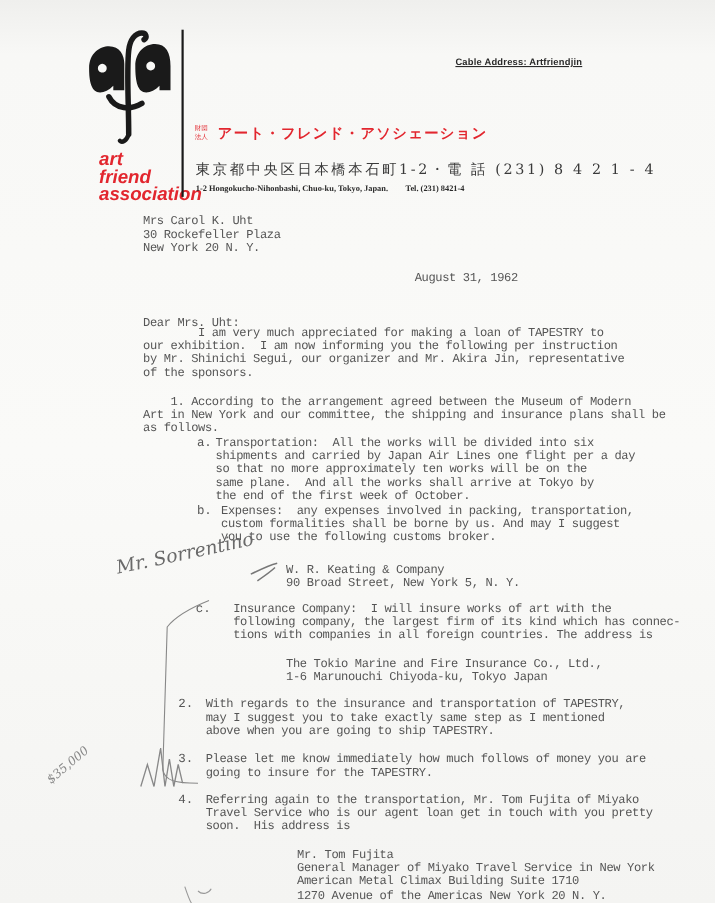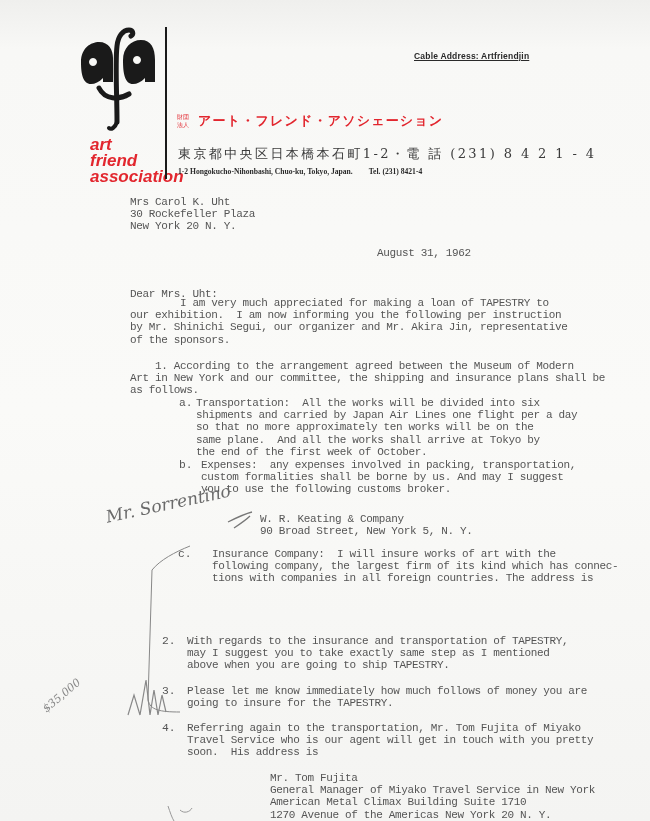--- a/index.html
+++ b/index.html
@@ -145,31 +145,33 @@
   <div class="item-label item-b-label">b.</div>
   <div class="tw item-b">Expenses:  any expenses involved in packing, transportation,
 custom formalities shall be borne by us. And may I suggest
 you to use the following customs broker.</div>
   <div class="tw broker">W. R. Keating &amp; Company
 90 Broad Street, New York 5, N. Y.</div>
   <div class="item-label item-c-label">c.</div>
   <div class="tw item-c">Insurance Company:  I will insure works of art with the
 following company, the largest firm of its kind which has connec-
 tions with companies in all foreign countries. The address is</div>
+  <div class="tw insurer">The Tokio Marine and Fire Insurance Co., Ltd.,
+1-6 Marunouchi Chiyoda-ku, Tokyo Japan</div>
 
   <div class="item-label p2-label">2.</div>
   <div class="tw p2">With regards to the insurance and transportation of TAPESTRY,
 may I suggest you to take exactly same step as I mentioned
 above when you are going to ship TAPESTRY.</div>
   <div class="item-label p3-label">3.</div>
   <div class="tw p3">Please let me know immediately how much follows of money you are
 going to insure for the TAPESTRY.</div>
   <div class="item-label p4-label">4.</div>
   <div class="tw p4">Referring again to the transportation, Mr. Tom Fujita of Miyako
-Travel Service who is our agent will get in touch with you pretty
+Travel Service who is our agent loan get in touch with you pretty
 soon.  His address is</div>
   <div class="tw agent">Mr. Tom Fujita
 General Manager of Miyako Travel Service in New York
 American Metal Climax Building Suite 1710
 1270 Avenue of the Americas New York 20 N. Y.</div>
 
   <div class="hand hand-name">Mr. Sorrentino</div>
   <div class="hand hand-amount">$35,000</div>
 
   <svg class="annot-svg" width="650" height="821">

